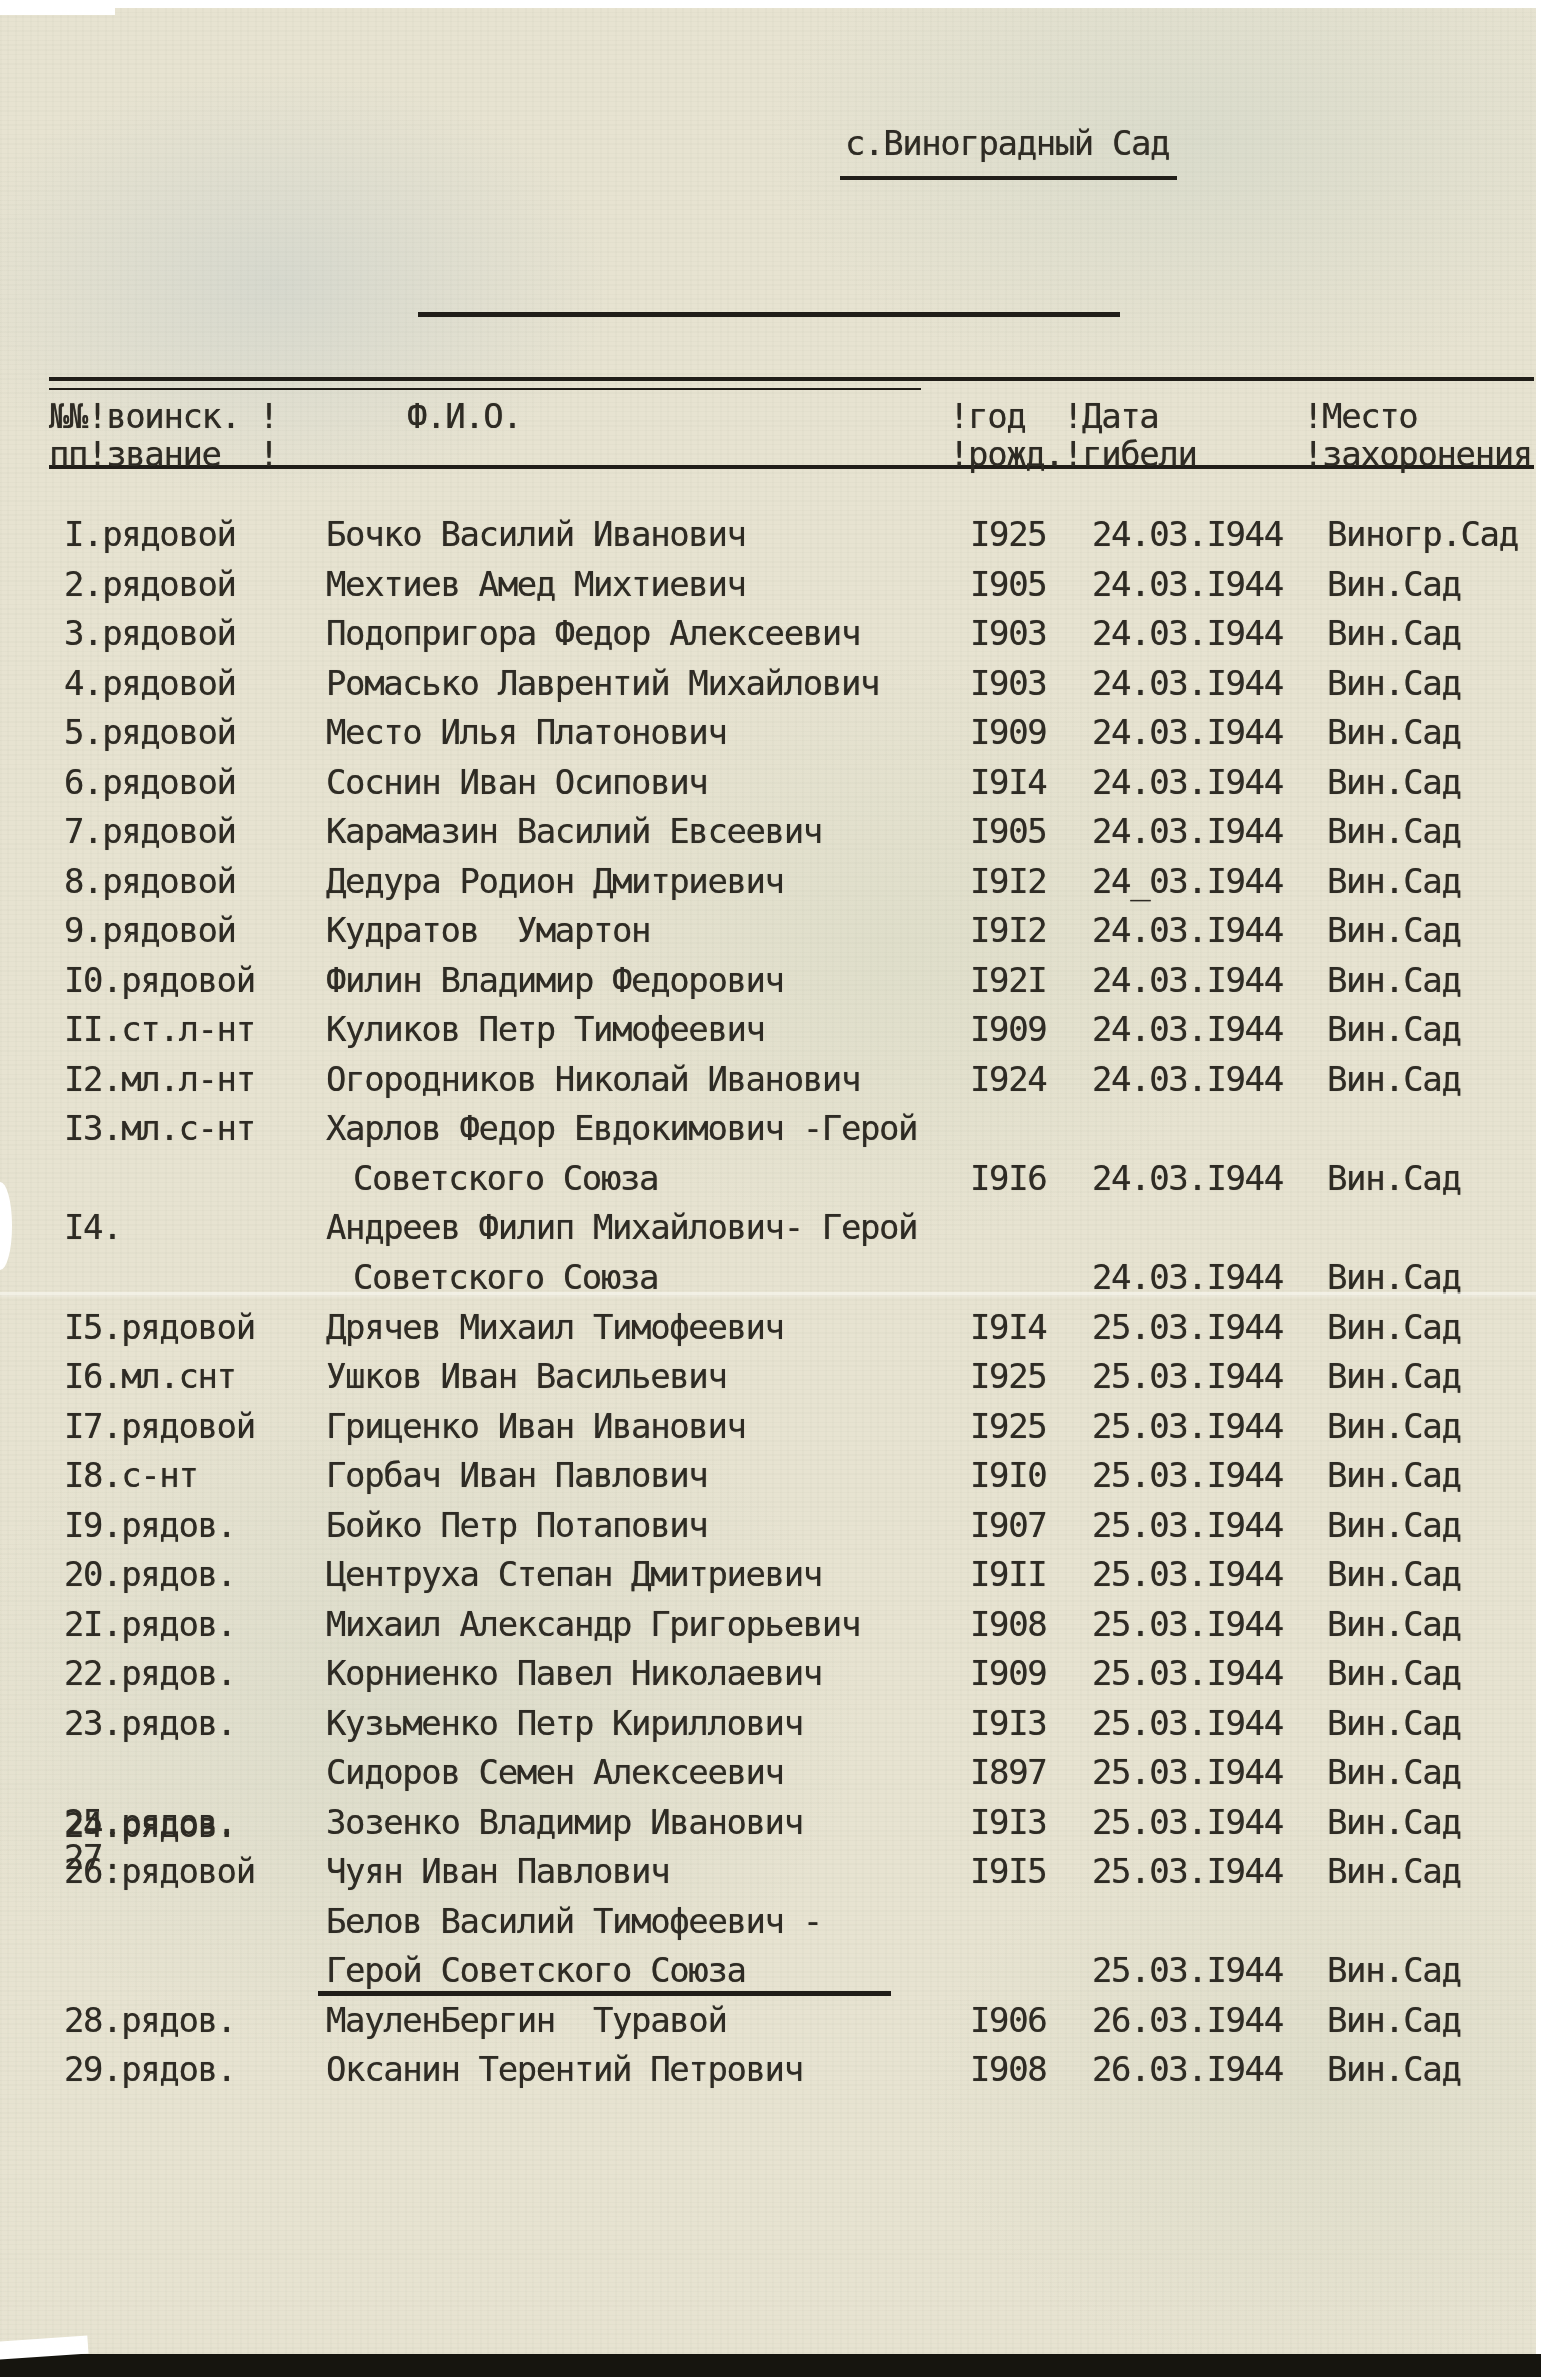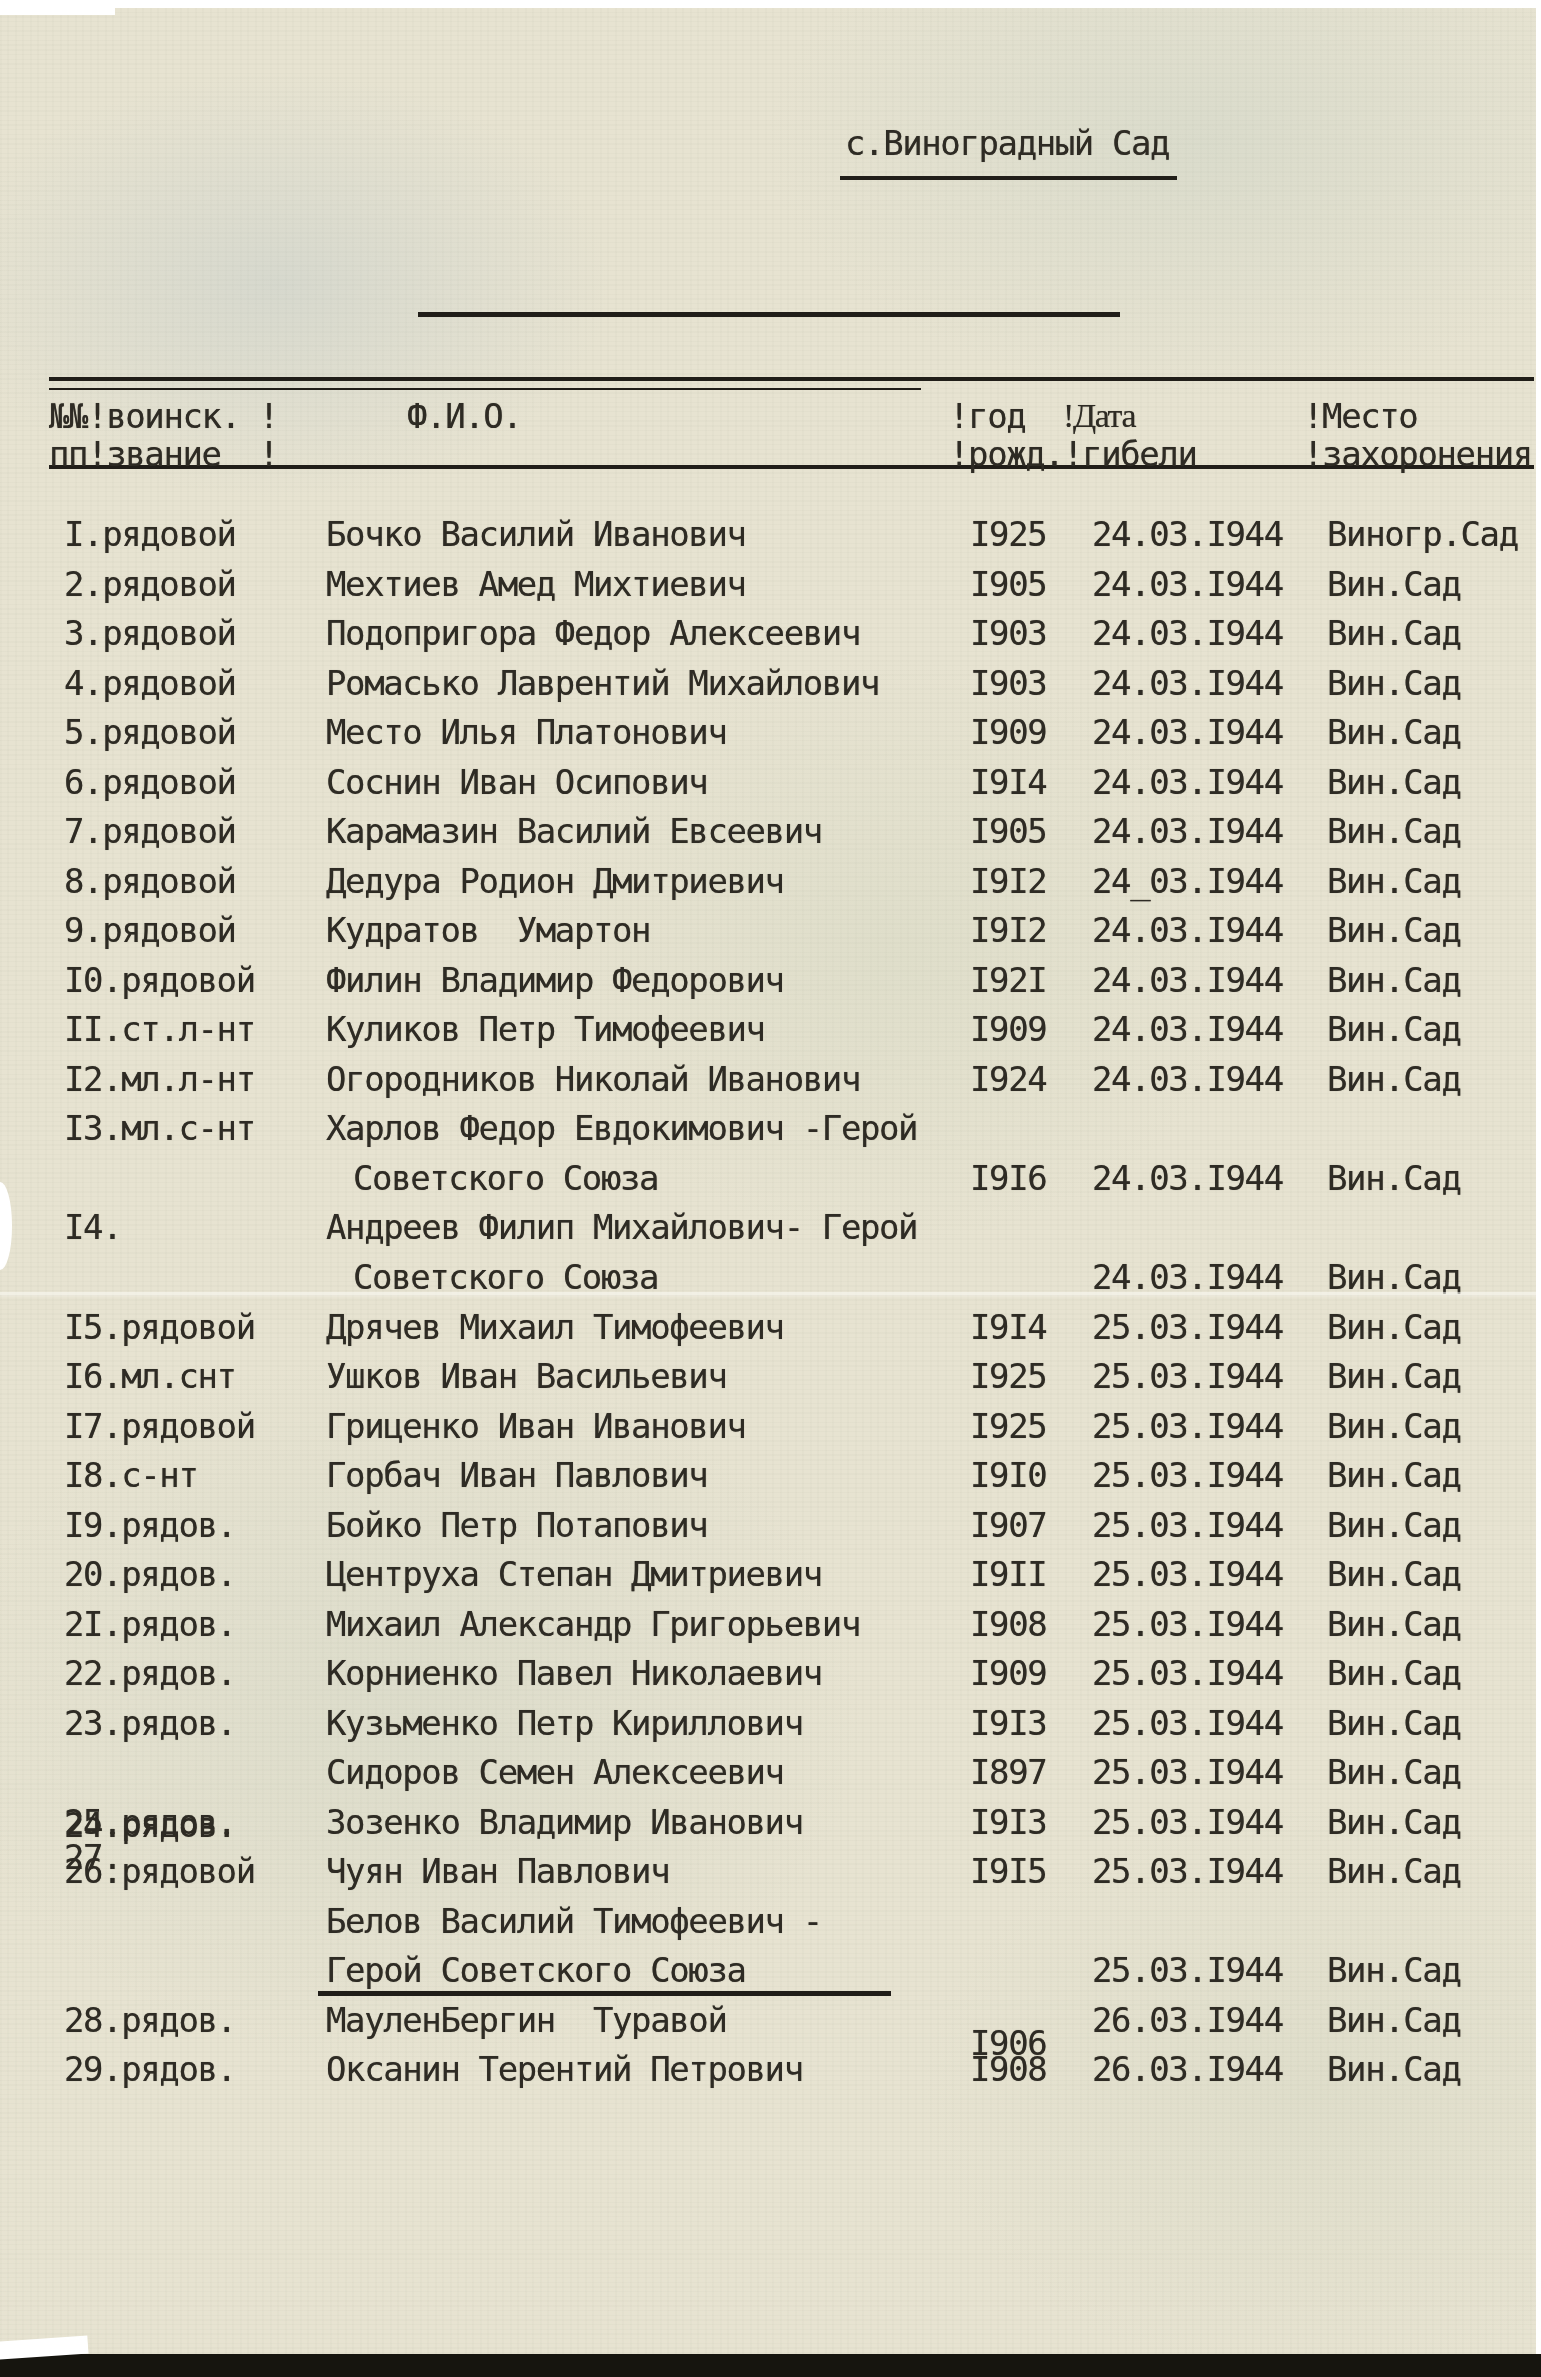--- a/index.html
+++ b/index.html
@@ -36,21 +36,21 @@
 
   <div class="rule" style="left:49px;top:377px;width:1485px;height:4.1px;"></div>
   <div class="rule" style="left:49px;top:388px;width:872px;height:2px;"></div>
   <div class="rule" style="left:49px;top:465px;width:1485px;height:4.1px;"></div>
 
   <div class="tw" style="left:49px;top:399px;">№№!воинск. !</div>
   <div class="tw" style="left:49px;top:437px;">пп!звание  !</div>
   <div class="tw" style="left:407px;top:399px;">Ф.И.О.</div>
   <div class="tw" style="left:949px;top:399px;">!год</div>
   <div class="tw" style="left:949px;top:437px;">!рожд.</div>
-  <div class="tw" style="left:1063px;top:399px;font-family:Liberation Serif, serif;">!Дата</div>
+  <div class="tw" style="left:1063px;top:399px;">!Дата</div>
   <div class="tw" style="left:1063px;top:437px;">!гибели</div>
   <div class="tw" style="left:1303px;top:399px;">!Место</div>
   <div class="tw" style="left:1303px;top:437px;">!захоронения</div>
 
   <div id="rows">
       <div class="tw" style="left: 64px; top: 517px;">I.рядовой</div>
       <div class="tw" style="left: 326px; top: 517px;">Бочко Василий Иванович</div>
       <div class="tw" style="left: 970px; top: 517px;">I925</div>
       <div class="tw" style="left: 1092px; top: 517px;">24.03.I944</div>
       <div class="tw" style="left: 1327px; top: 517px;">Виногр.Сад</div>
@@ -181,21 +181,21 @@
       <div class="tw" style="left: 1092px; top: 1854px;">25.03.I944</div>
       <div class="tw" style="left: 1327px; top: 1854px;">Вин.Сад</div>
       <div class="tw" style="left: 64px; top: 1840px;">27.</div>
       <div class="tw" style="left: 326px; top: 1904px;">Белов Василий Тимофеевич -</div>
       <div class="tw" style="left: 326px; top: 1953px; text-align: right;">Герой Советского Союза</div>
       <div class="rule" style="left: 318px; top: 1991px; width: 573px; height: 4.7px;"></div>
       <div class="tw" style="left: 1092px; top: 1953px;">25.03.I944</div>
       <div class="tw" style="left: 1327px; top: 1953px;">Вин.Сад</div>
       <div class="tw" style="left: 64px; top: 2003px;">28.рядов.</div>
       <div class="tw" style="left: 326px; top: 2003px;">МауленБергин  Туравой</div>
-      <div class="tw" style="left: 970px; top: 2003px; margin-top: 23px;">I906</div>
+      <div class="tw" style="left: 970px; top: 2003px;">I906</div>
       <div class="tw" style="left: 1092px; top: 2003px;">26.03.I944</div>
       <div class="tw" style="left: 1327px; top: 2003px;">Вин.Сад</div>
       <div class="tw" style="left: 64px; top: 2052px;">29.рядов.</div>
       <div class="tw" style="left: 326px; top: 2052px;">Оксанин Терентий Петрович</div>
       <div class="tw" style="left: 970px; top: 2052px;">I908</div>
       <div class="tw" style="left: 1092px; top: 2052px;">26.03.I944</div>
       <div class="tw" style="left: 1327px; top: 2052px;">Вин.Сад</div>
     </div>
 
   <div class="crease" style="top:1292px;"></div>

